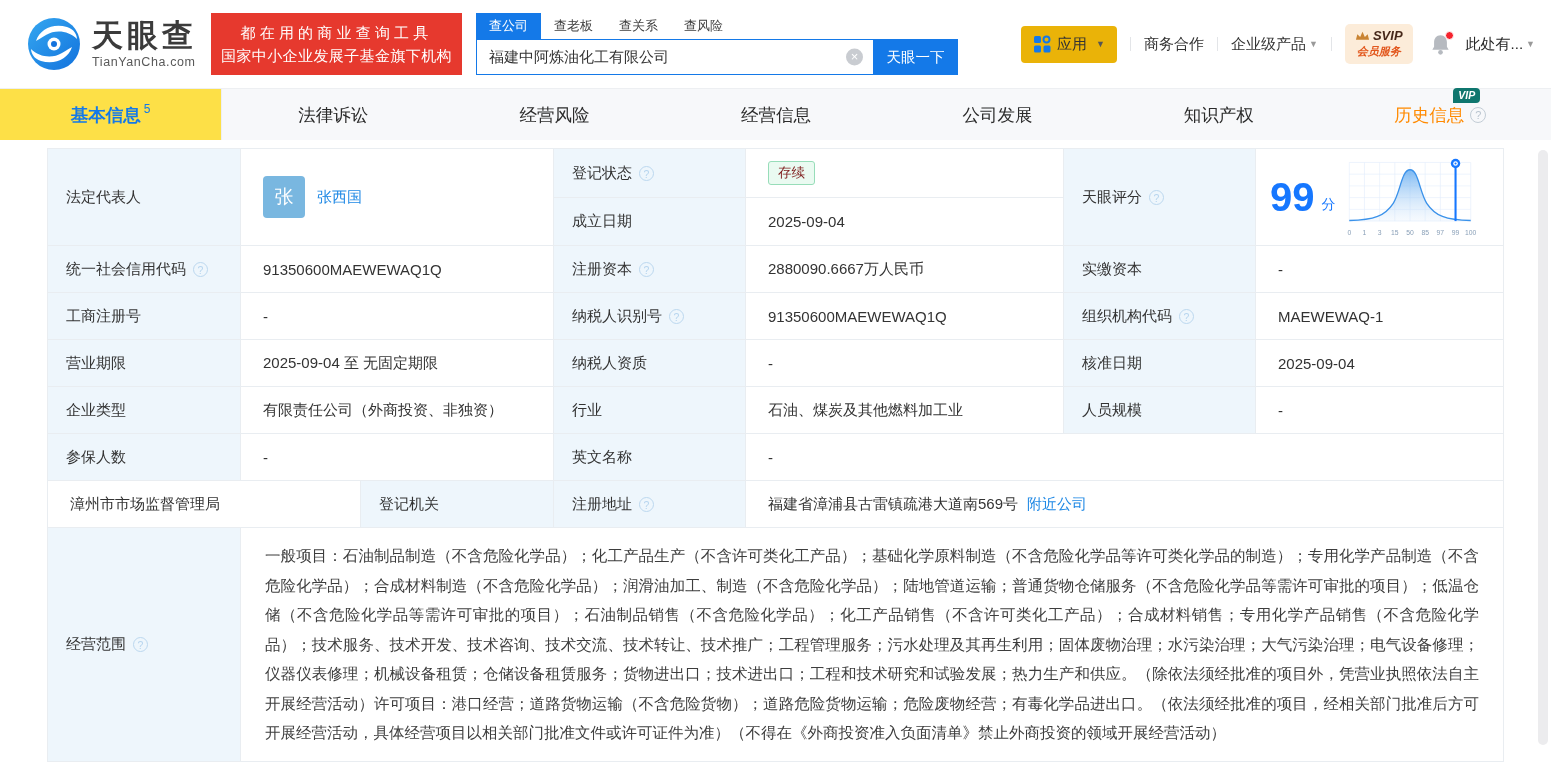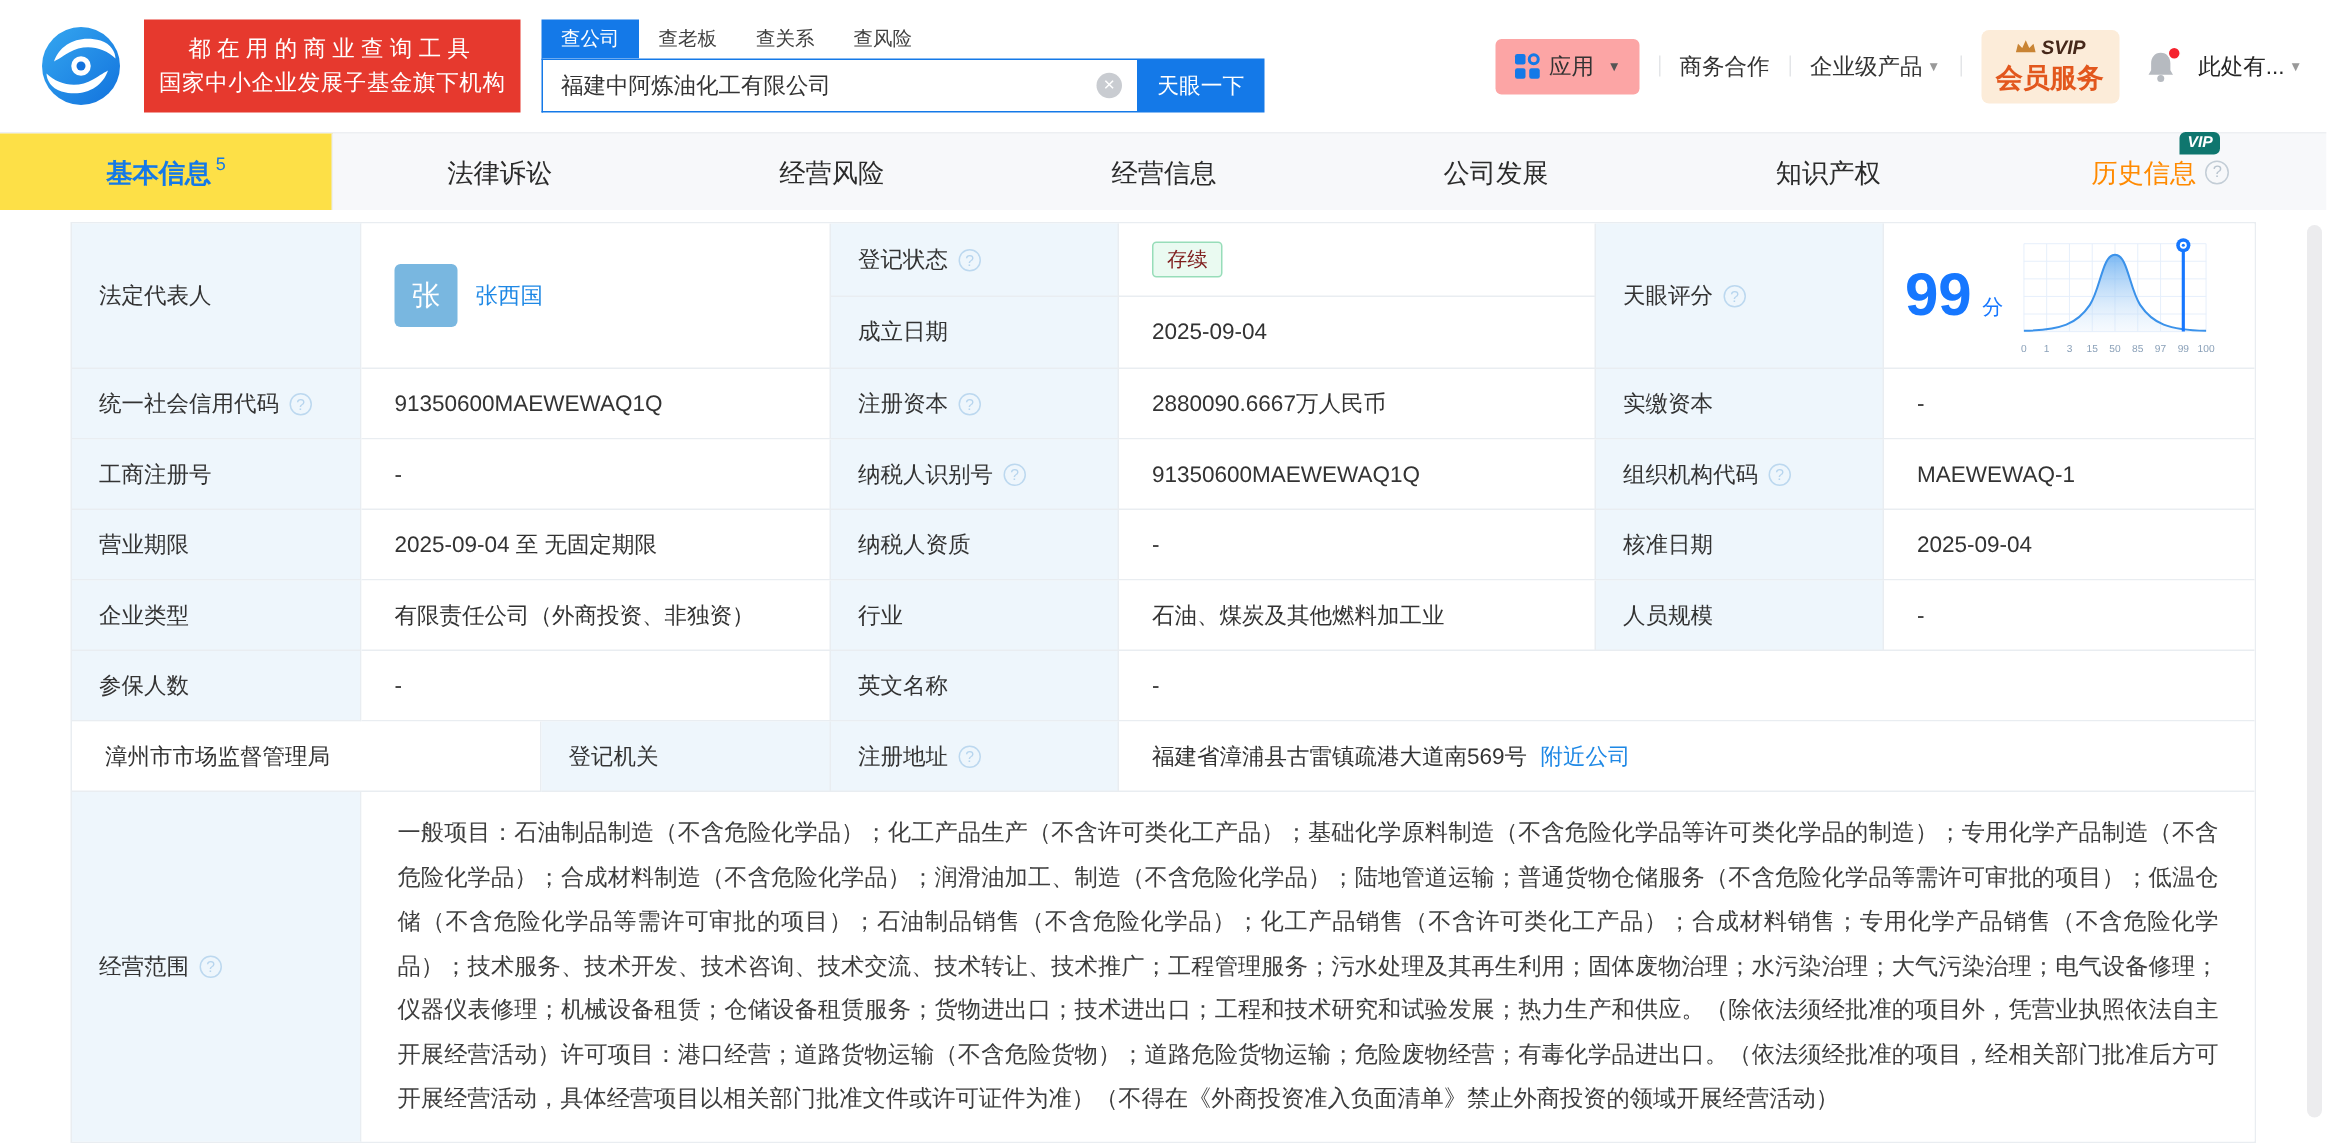--- a/index.html
+++ b/index.html
@@ -19,28 +19,28 @@
   .search-area { margin-left:14px; width:482px; flex-shrink:0; }
   .search-tabs { display:flex; align-items:flex-end; }
   .stab { font-size:13px; color:#404040; padding:4px 13px; cursor:pointer; }
   .stab.active { background:#1479e8; color:#fff; }
   .search-box { display:flex; }
   .input-wrap { position:relative; flex:1; }
   .search-input { width:100%; height:36px; border:1px solid #1479e8; border-right:none; padding:0 34px 0 12px; font-size:15px; color:#333; outline:none; border-radius:0; font-family:inherit; }
   .clear-icon { position:absolute; right:10px; top:50%; transform:translateY(-50%); width:17px; height:17px; background:#c9ccd1; color:#fff; border-radius:50%; font-size:13px; line-height:16px; text-align:center; cursor:pointer; }
   .search-btn { width:85px; height:36px; background:#1479e8; color:#fff; border:none; font-size:14.5px; cursor:pointer; font-family:inherit; }
   .top-menu { margin-left:auto; margin-right:16px; display:flex; align-items:center; font-size:15px; color:#333; white-space:nowrap; }
-  .apps-chip { display:flex; align-items:center; gap:6px; background:#fca5a5; padding:9px 12px; border-radius:4px; cursor:pointer; }
+  .apps-chip { display:flex; align-items:center; gap:6px; background:#eab308; padding:9px 12px; border-radius:4px; cursor:pointer; }
   .caret { font-size:9px; color:#555; margin-left:3px; }
   .caret.gray { color:#999; }
   .vdiv { width:1px; height:14px; background:#e3e5e8; margin:0 13px; }
   .menu-link { cursor:pointer; display:flex; align-items:center; }
   .svip-badge { background:#fcecd9; border-radius:5px; padding:4px 10px 5px; text-align:center; cursor:pointer; }
   .svip-l1 { display:flex; align-items:center; justify-content:center; gap:3px; font-weight:700; font-style:italic; font-size:13px; color:#46281a; }
-  .svip-l2 { font-size:18px; color:#e2571d; font-weight:700; margin-top:1px; }
+  .svip-l2 { font-size:11px; color:#e2571d; font-weight:700; margin-top:1px;font-style:italic; }
   .bell-wrap { position:relative; margin:0 16px 0 18px; cursor:pointer; line-height:0; }
   .red-dot { position:absolute; top:-3px; right:-4px; width:9px; height:9px; background:#f5222d; border-radius:50%; border:1.5px solid #fff; }
   .user-menu { cursor:pointer; display:flex; align-items:center; color:#262626; }
   
   .nav { display:flex; height:52px; background:#f7f8fa; border-top:1px solid #edeff2; }
   .ntab { flex:1; display:flex; align-items:center; justify-content:center; font-size:17.5px; color:#2b2b2b; cursor:pointer; }
   .ntab.active { background:#fde047; color:#1479e8; font-weight:700; border-right:1px solid #edeff2; }
   .ntab-count { font-size:12px; color:#1479e8; margin-left:3px; position:relative; top:-6px; font-weight:400; }
   .orange { color:#ff8a00; }
   .vip-wrap { position:relative; }
@@ -82,20 +82,24 @@
           <stop offset="0" stop-color="#35a7f0"></stop>
             <stop offset="1" stop-color="#1272dd"></stop>
         </linearGradient>
       </defs>
       <circle cx="28" cy="28" r="26" fill="url(#lg)"></circle>
       <path d="M10,25 C14,13 27,7 41,11 C48,13 51,19 51,23 C43,15 30,13 20,19 C15,22 12,24 10,25 Z" fill="#fff"></path>
       <path d="M46,31 C42,43 29,49 15,45 C8,43 5,37 5,33 C13,41 26,43 36,37 C41,34 44,32 46,31 Z" fill="#fff"></path>
       <circle cx="28" cy="28" r="6.5" fill="#fff"></circle>
       <circle cx="28" cy="28" r="3" fill="#1272dd"></circle>
     </svg>
+    <div class="logo-text">
+      <div class="brand">天眼查</div>
+      <div class="domain">TianYanCha.com</div>
+    </div>
   </div>
 
   <div class="banner">
     <div class="banner-l1">都在用的商业查询工具</div>
     <div class="banner-l2">国家中小企业发展子基金旗下机构</div>
   </div>
 
   <div class="search-area">
     <div class="search-tabs">
       <span class="stab active">查公司</span>

